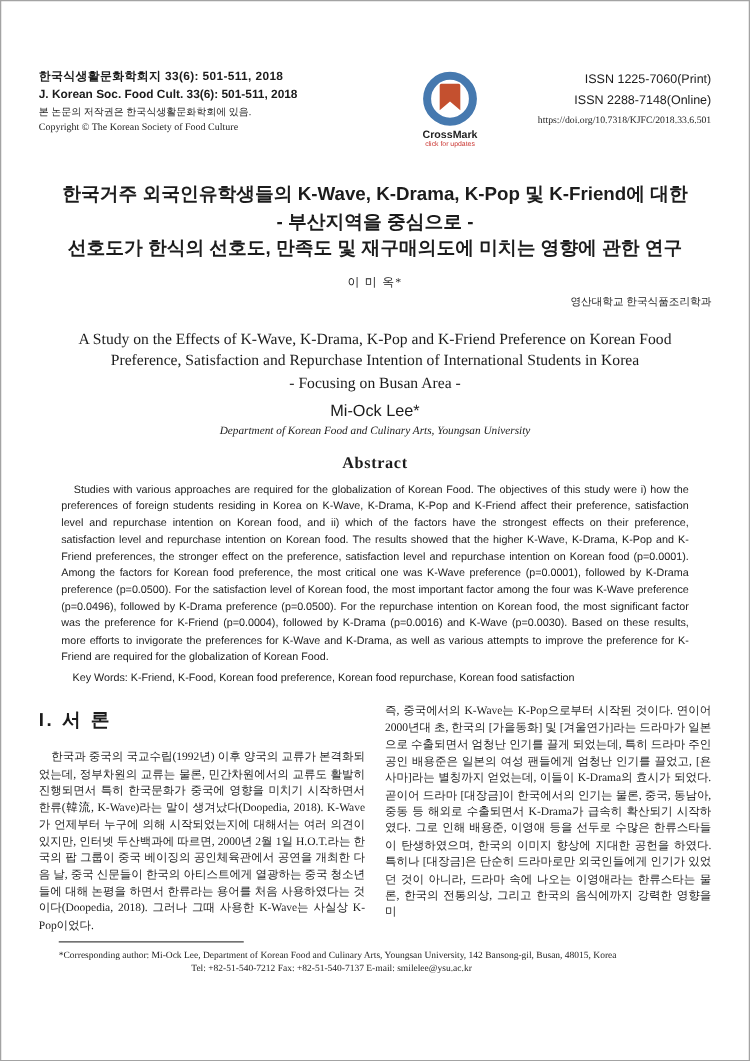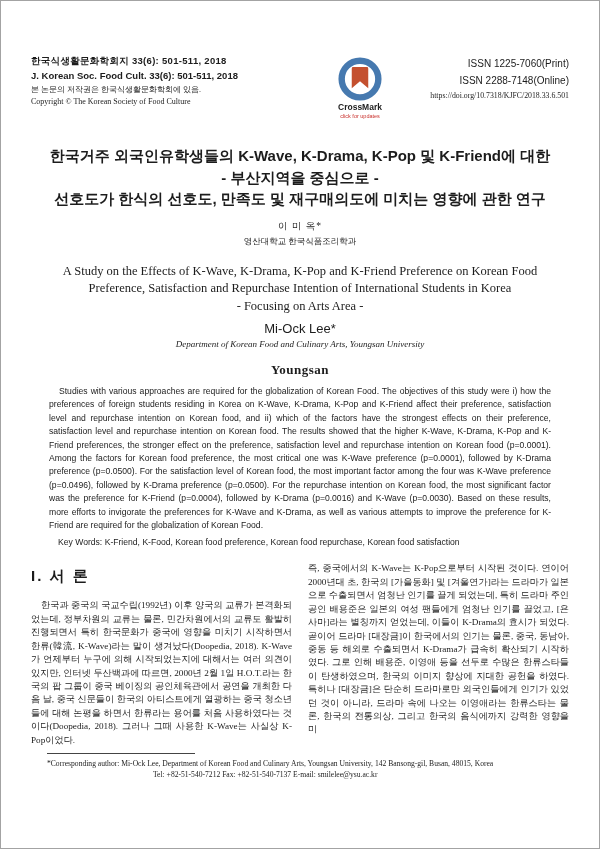--- a/index.html
+++ b/index.html
@@ -20,21 +20,21 @@
   .crossmark svg{display:block;margin:0 auto;}
   .crossmark-label{font-family:"Liberation Sans","DejaVu Sans",sans-serif;font-size:8.5px;font-weight:bold;color:#222;margin-top:1px;}
   .crossmark-sub{font-family:"Liberation Sans","DejaVu Sans",sans-serif;font-size:5.5px;color:#c9302c;margin-top:1px;}
   .header-right{flex:1;text-align:right;}
   .issn{font-family:"Liberation Sans","DejaVu Sans",sans-serif;font-size:10px;line-height:17px;}
   .doi{font-size:7.8px;margin-top:2px;}
   
   .title-ko{margin-top:26px;text-align:center;font-family:"Liberation Sans","DejaVu Sans",sans-serif;
     font-weight:bold;font-size:15px;line-height:21.5px;}
   .author-ko{margin-top:10px;text-align:center;font-size:9.5px;letter-spacing:1px;}
-  .affil-ko{margin-top:3px;text-align:center;font-size:8.5px;}
+  .affil-ko{margin-top:3px;text-align:right;font-size:8.5px;}
   .title-en{margin-top:15px;text-align:center;font-size:12.5px;line-height:17.5px;}
   .author-en{margin-top:6px;text-align:center;font-family:"Liberation Sans","DejaVu Sans",sans-serif;font-size:13px;}
   .affil-en{margin-top:3px;text-align:center;font-style:italic;font-size:9px;}
   
   .abstract-heading{margin-top:13px;text-align:center;font-weight:bold;font-size:13px;letter-spacing:.5px;}
   .abstract-body{margin:7px 18px 0 18px;font-family:"Liberation Sans","DejaVu Sans",sans-serif;
     font-size:8.6px;line-height:13.4px;text-align:justify;text-indent:10px;color:#222;}
   .keywords{margin:4px 18px 0 27px;font-family:"Liberation Sans","DejaVu Sans",sans-serif;font-size:8.6px;line-height:13px;}
   
   .columns{display:flex;gap:16px;margin-top:13px;}
@@ -83,27 +83,27 @@
     <div>- 부산지역을 중심으로 -</div>
     <div>선호도가 한식의 선호도, 만족도 및 재구매의도에 미치는 영향에 관한 연구</div>
   </div>
 
   <div class="author-ko">이 미 옥*</div>
   <div class="affil-ko">영산대학교 한국식품조리학과</div>
 
   <div class="title-en">
     <div>A Study on the Effects of K-Wave, K-Drama, K-Pop and K-Friend Preference on Korean Food</div>
     <div>Preference, Satisfaction and Repurchase Intention of International Students in Korea</div>
-    <div>- Focusing on Arts Area -</div>
+    <div>- Focusing on Busan Area -</div>
   </div>
 
   <div class="author-en">Mi-Ock Lee*</div>
   <div class="affil-en">Department of Korean Food and Culinary Arts, Youngsan University</div>
 
-  <div class="abstract-heading">Youngsan</div>
+  <div class="abstract-heading">Abstract</div>
   <div class="abstract-body">Studies with various approaches are required for the globalization of Korean Food. The objectives of this study were i) how the preferences of foreign students residing in Korea on K-Wave, K-Drama, K-Pop and K-Friend affect their preference, satisfaction level and repurchase intention on Korean food, and ii) which of the factors have the strongest effects on their preference, satisfaction level and repurchase intention on Korean food. The results showed that the higher K-Wave, K-Drama, K-Pop and K-Friend preferences, the stronger effect on the preference, satisfaction level and repurchase intention on Korean food (p=0.0001). Among the factors for Korean food preference, the most critical one was K-Wave preference (p=0.0001), followed by K-Drama preference (p=0.0500). For the satisfaction level of Korean food, the most important factor among the four was K-Wave preference (p=0.0496), followed by K-Drama preference (p=0.0500). For the repurchase intention on Korean food, the most significant factor was the preference for K-Friend (p=0.0004), followed by K-Drama (p=0.0016) and K-Wave (p=0.0030). Based on these results, more efforts to invigorate the preferences for K-Wave and K-Drama, as well as various attempts to improve the preference for K-Friend are required for the globalization of Korean Food.</div>
   <div class="keywords">
     <span>Key Words:</span>
     <span> </span>
     <span>K-Friend, K-Food, Korean food preference, Korean food repurchase, Korean food satisfaction</span>
   </div>
 
   <div class="columns">
     <div class="col">
       <div class="section-heading">I. 서  론</div>

